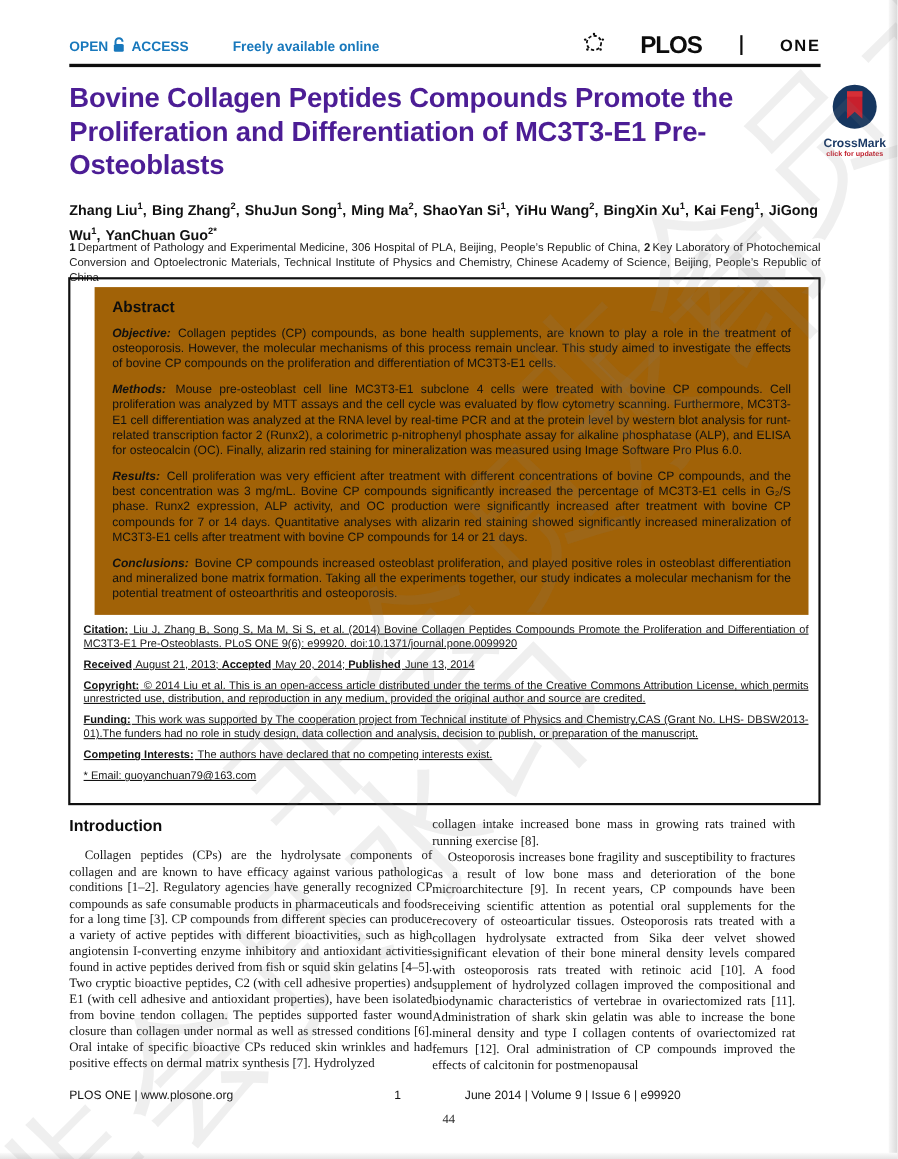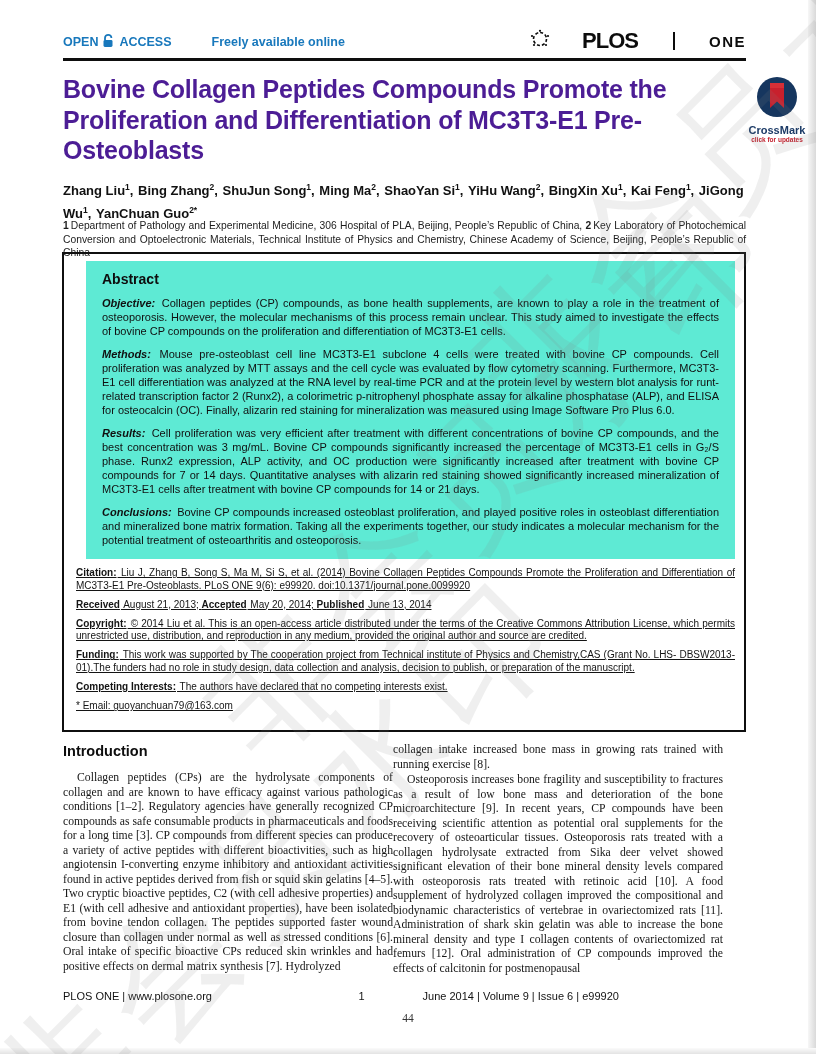--- a/index.html
+++ b/index.html
@@ -46,21 +46,21 @@
     font-weight:bold;line-height:18px;color:#111;}
   .authors sup{font-size:8.5px;}
   .author{margin-right:1px;}
   .affils{position:absolute;left:63px;top:219px;width:683px;font-size:10.3px;
     line-height:13.5px;color:#1c1c1c;text-align:justify;}
   .affils b{margin-right:2px;}
 
   
   .metabox{position:absolute;left:62px;top:252px;width:684px;height:480px;
     border:2px solid #0f0f0f;box-sizing:border-box;padding:7px 9px 6px 9px;}
-  .abstract{background:#5eead4;margin:0 0 8px 13px;padding:10px 16px 12px 16px;}
+  .abstract{background:#a16207;margin:0 0 8px 13px;padding:10px 16px 12px 16px;}
   .abstract h2{margin:0 0 4px 0;font-size:14px;color:#0d0d0d;}
   .abstract p{margin:9px 0 0 0;font-size:11px;line-height:14px;text-align:justify;color:#101010;}
   .abstract p b i{margin-right:2px;}
   .meta-line{margin:6.5px 0 0 3px;font-size:10px;line-height:12.6px;text-align:justify;color:#141414;text-decoration:underline;}
   .meta-line b{margin-right:1px;}
 
   
   .intro{position:absolute;left:63px;top:743px;width:683px;display:flex;}
   .col{width:330px;}
   .intro h2{font-size:14.5px;margin:0 0 12px 0;color:#0d0d0d;

